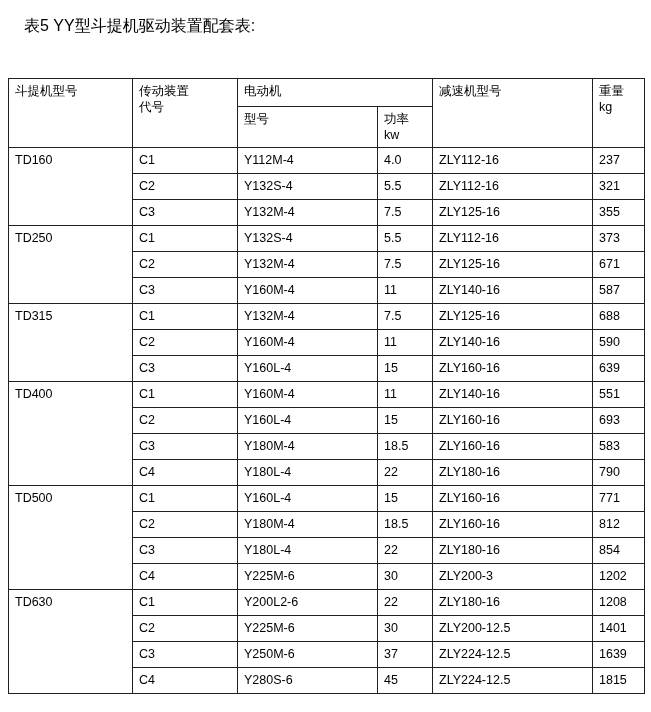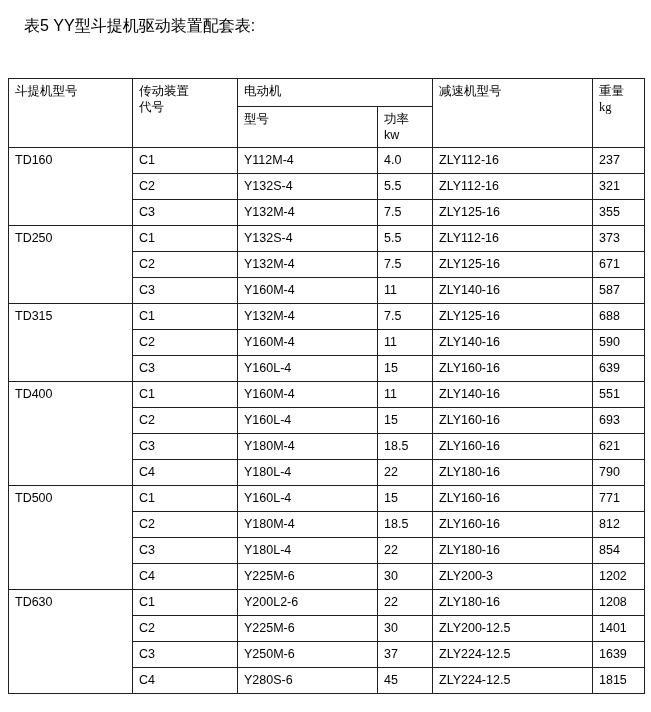--- a/index.html
+++ b/index.html
@@ -57,21 +57,20 @@
     line-height: 16px;
     vertical-align: top;
     text-align: left;
     background: #ffffff;
     box-sizing: border-box;
   }
   
   .hdr-tall {
     height: 42px;
     vertical-align: bottom;
-    font-family: Liberation Serif, serif;
   }
   .hdr-group {
     height: 28px;
     vertical-align: top;
     border-radius: 15px;
   }
   .hdr-sub {
     height: 36px;
     vertical-align: top;
   }
@@ -217,21 +216,21 @@
           <td>Y160L-4</td>
           <td>15</td>
           <td>ZLY160-16</td>
           <td>693</td>
         </tr>
         <tr class="data-row">
           <td>C3</td>
           <td>Y180M-4</td>
           <td>18.5</td>
           <td>ZLY160-16</td>
-          <td>621</td>
+          <td>583</td>
         </tr>
         <tr class="data-row">
           <td>C4</td>
           <td>Y180L-4</td>
           <td>22</td>
           <td>ZLY180-16</td>
           <td>790</td>
         </tr>
 
         <tr class="data-row">

